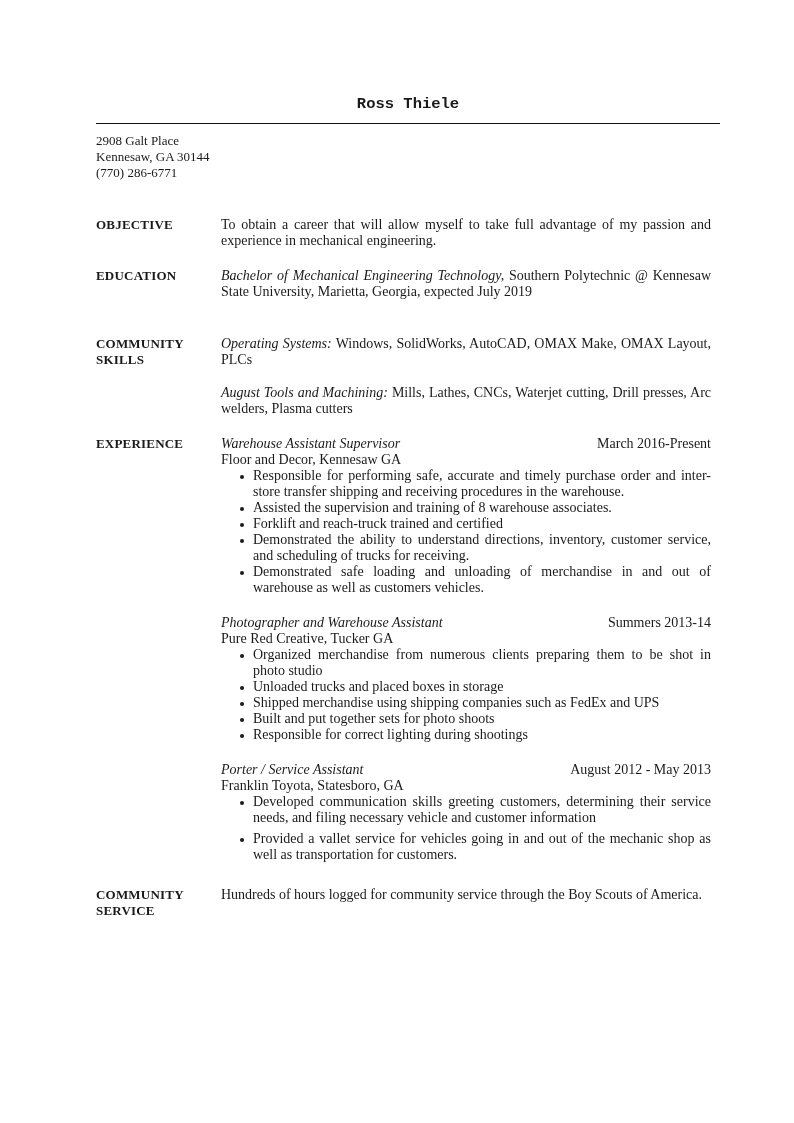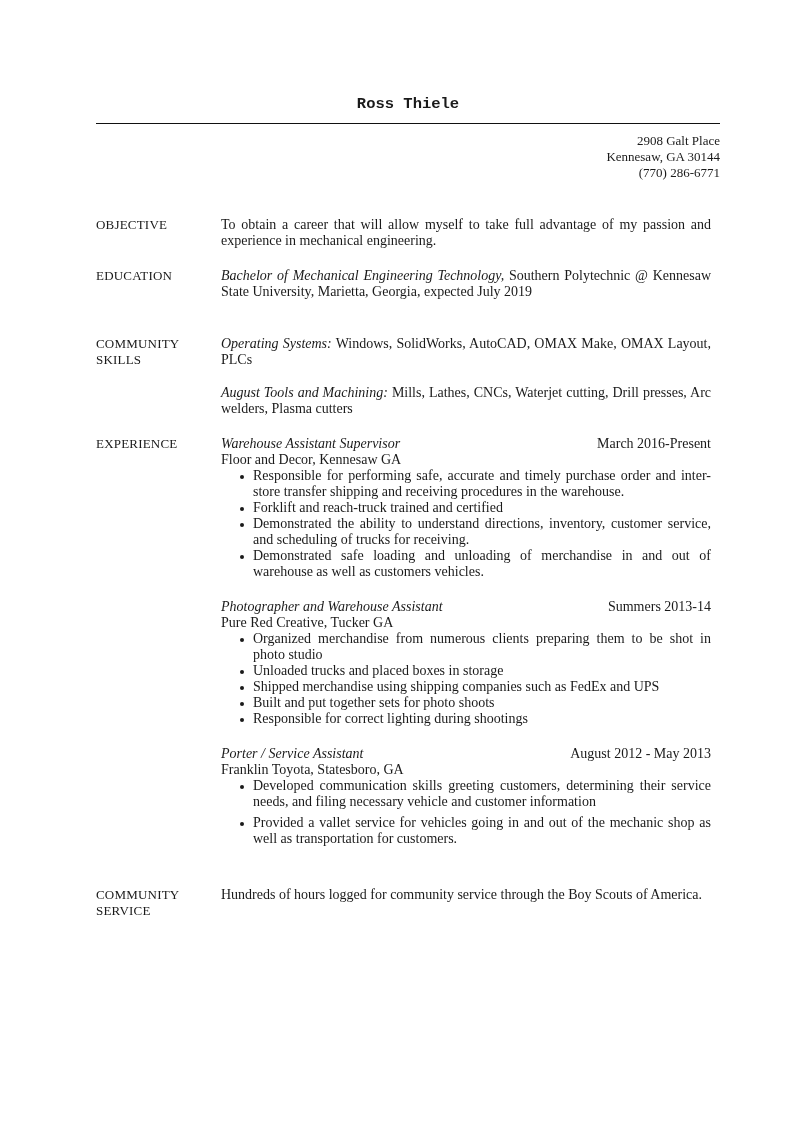--- a/index.html
+++ b/index.html
@@ -13,28 +13,28 @@
       position: absolute; left: 96px; width: 624px; top: 94px;
       text-align: center; font-weight: bold; font-size: 15.5px; line-height: 20px;
       font-family: Liberation Mono, monospace;
     }
     .rule {
       position: absolute; left: 96px; width: 624px; top: 123px;
       height: 0; border-top: 1.2px solid #111;
     }
     .contact {
       position: absolute; left: 96px; width: 624px; top: 133px;
-      text-align: right; font-size: 13px; line-height: 16px;
+      text-align: left; font-size: 13px; line-height: 16px;
       font-family: "Liberation Serif", "DejaVu Serif", serif;
     }
     .contact div { height: 16px; }
     .section { position: absolute; left: 96px; width: 624px; }
     .sec-label {
       position: absolute; left: 0; top: 0; width: 120px;
-      font-weight: normal; font-size: 13px; line-height: 16px; letter-spacing: 0.2px;
+      font-weight: bold; font-size: 13px; line-height: 16px; letter-spacing: 0.2px;
       font-family: "Liberation Serif", "DejaVu Serif", serif;
     }
     .sec-body {
       position: absolute; left: 125px; width: 490px; top: 0;
       font-size: 14px; line-height: 16px; text-align: justify;
       font-family: "Liberation Serif", "DejaVu Serif", serif;
     }
     .it { font-style: italic; }
     .job-head { position: relative; height: 16px; }
     .job-title { font-style: italic; position: absolute; left: 0; top: 0; }
@@ -88,20 +88,21 @@
     <div class="sec-body">
 
       <div>
         <div class="job-head">
           <span class="job-title">Warehouse Assistant Supervisor</span>
           <span class="job-date">March 2016-Present</span>
         </div>
         <div class="job-company">Floor and Decor, Kennesaw GA</div>
         <ul class="bullets">
           <li>Responsible for performing safe, accurate and timely purchase order and inter-store transfer shipping and receiving procedures in the warehouse.</li>
+          <li>Assisted the supervision and training of 8 warehouse associates.</li>
           <li>Forklift and reach-truck trained and certified</li>
           <li>Demonstrated the ability to understand directions, inventory, customer service, and scheduling of trucks for receiving.</li>
           <li>Demonstrated safe loading and unloading of merchandise in and out of warehouse as well as customers vehicles.</li>
         </ul>
       </div>
 
       <div style="height:19px;"></div>
 
       <div>
         <div class="job-head">

